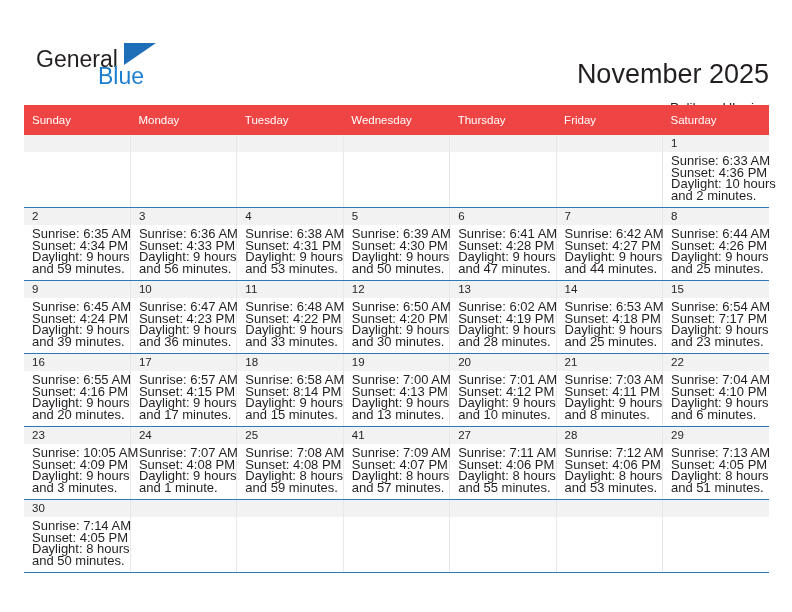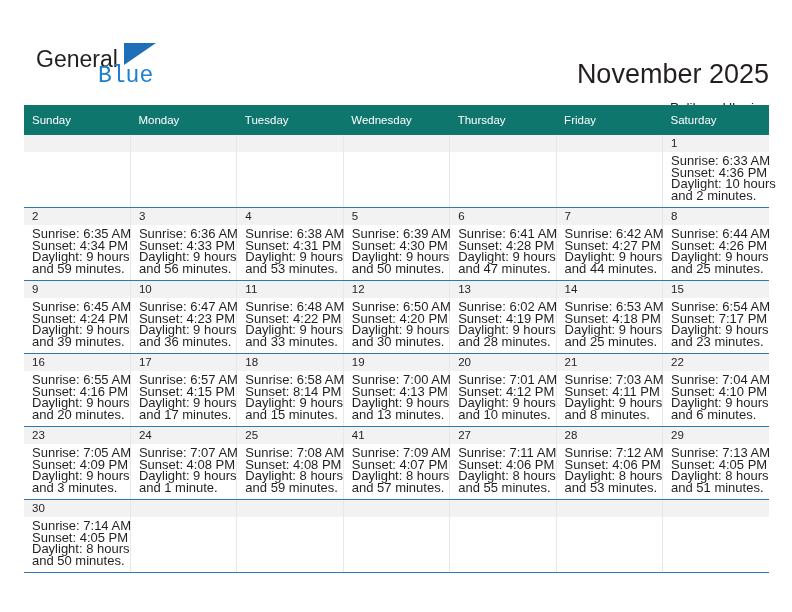--- a/index.html
+++ b/index.html
@@ -53,21 +53,21 @@
     height: 0;
     border-left: 32px solid #1e6fb8;
     border-bottom: 22px solid transparent;
   }
   .logo-blue {
     position: absolute;
     left: 62px;
     top: 25px;
     font-size: 23px;
     color: #1e7fd0;
-    font-family: Liberation Mono, monospace;
+    font-family: Liberation Sans, sans-serif;
   }
   .title-block {
     position: absolute;
     right: 0;
     top: 0;
     text-align: right;
   }
   .month-title {
     font-size: 27px;
     color: #231f20;
@@ -86,21 +86,21 @@
   
   .cal {
     position: absolute;
     left: 24px;
     top: 105px;
     width: 745px;
     border-collapse: collapse;
     table-layout: fixed;
   }
   .cal th {
-    background: #0f766e;
+    background: #ef4444;
     color: #ffffff;
     font-size: 11.5px;
     font-weight: normal;
     text-align: left;
     padding: 5px 0 5px 8px;
     height: 20px;
     border: none;
   }
   .cal td {
     width: 106.43px;
@@ -391,21 +391,21 @@
               <div>Sunset: 4:10 PM</div>
               <div>Daylight: 9 hours</div>
               <div>and 6 minutes.</div>
             </div>
           </td>
         </tr>
         <tr class="week-row">
           <td>
             <span class="daynum">23</span>
             <div class="info">
-              <div>Sunrise: 7:05 AM</div>
+              <div>Sunrise: 10:05 AM</div>
               <div>Sunset: 4:09 PM</div>
               <div>Daylight: 9 hours</div>
               <div>and 3 minutes.</div>
             </div>
           </td>
           <td>
             <span class="daynum">24</span>
             <div class="info">
               <div>Sunrise: 7:07 AM</div>
               <div>Sunset: 4:08 PM</div>

